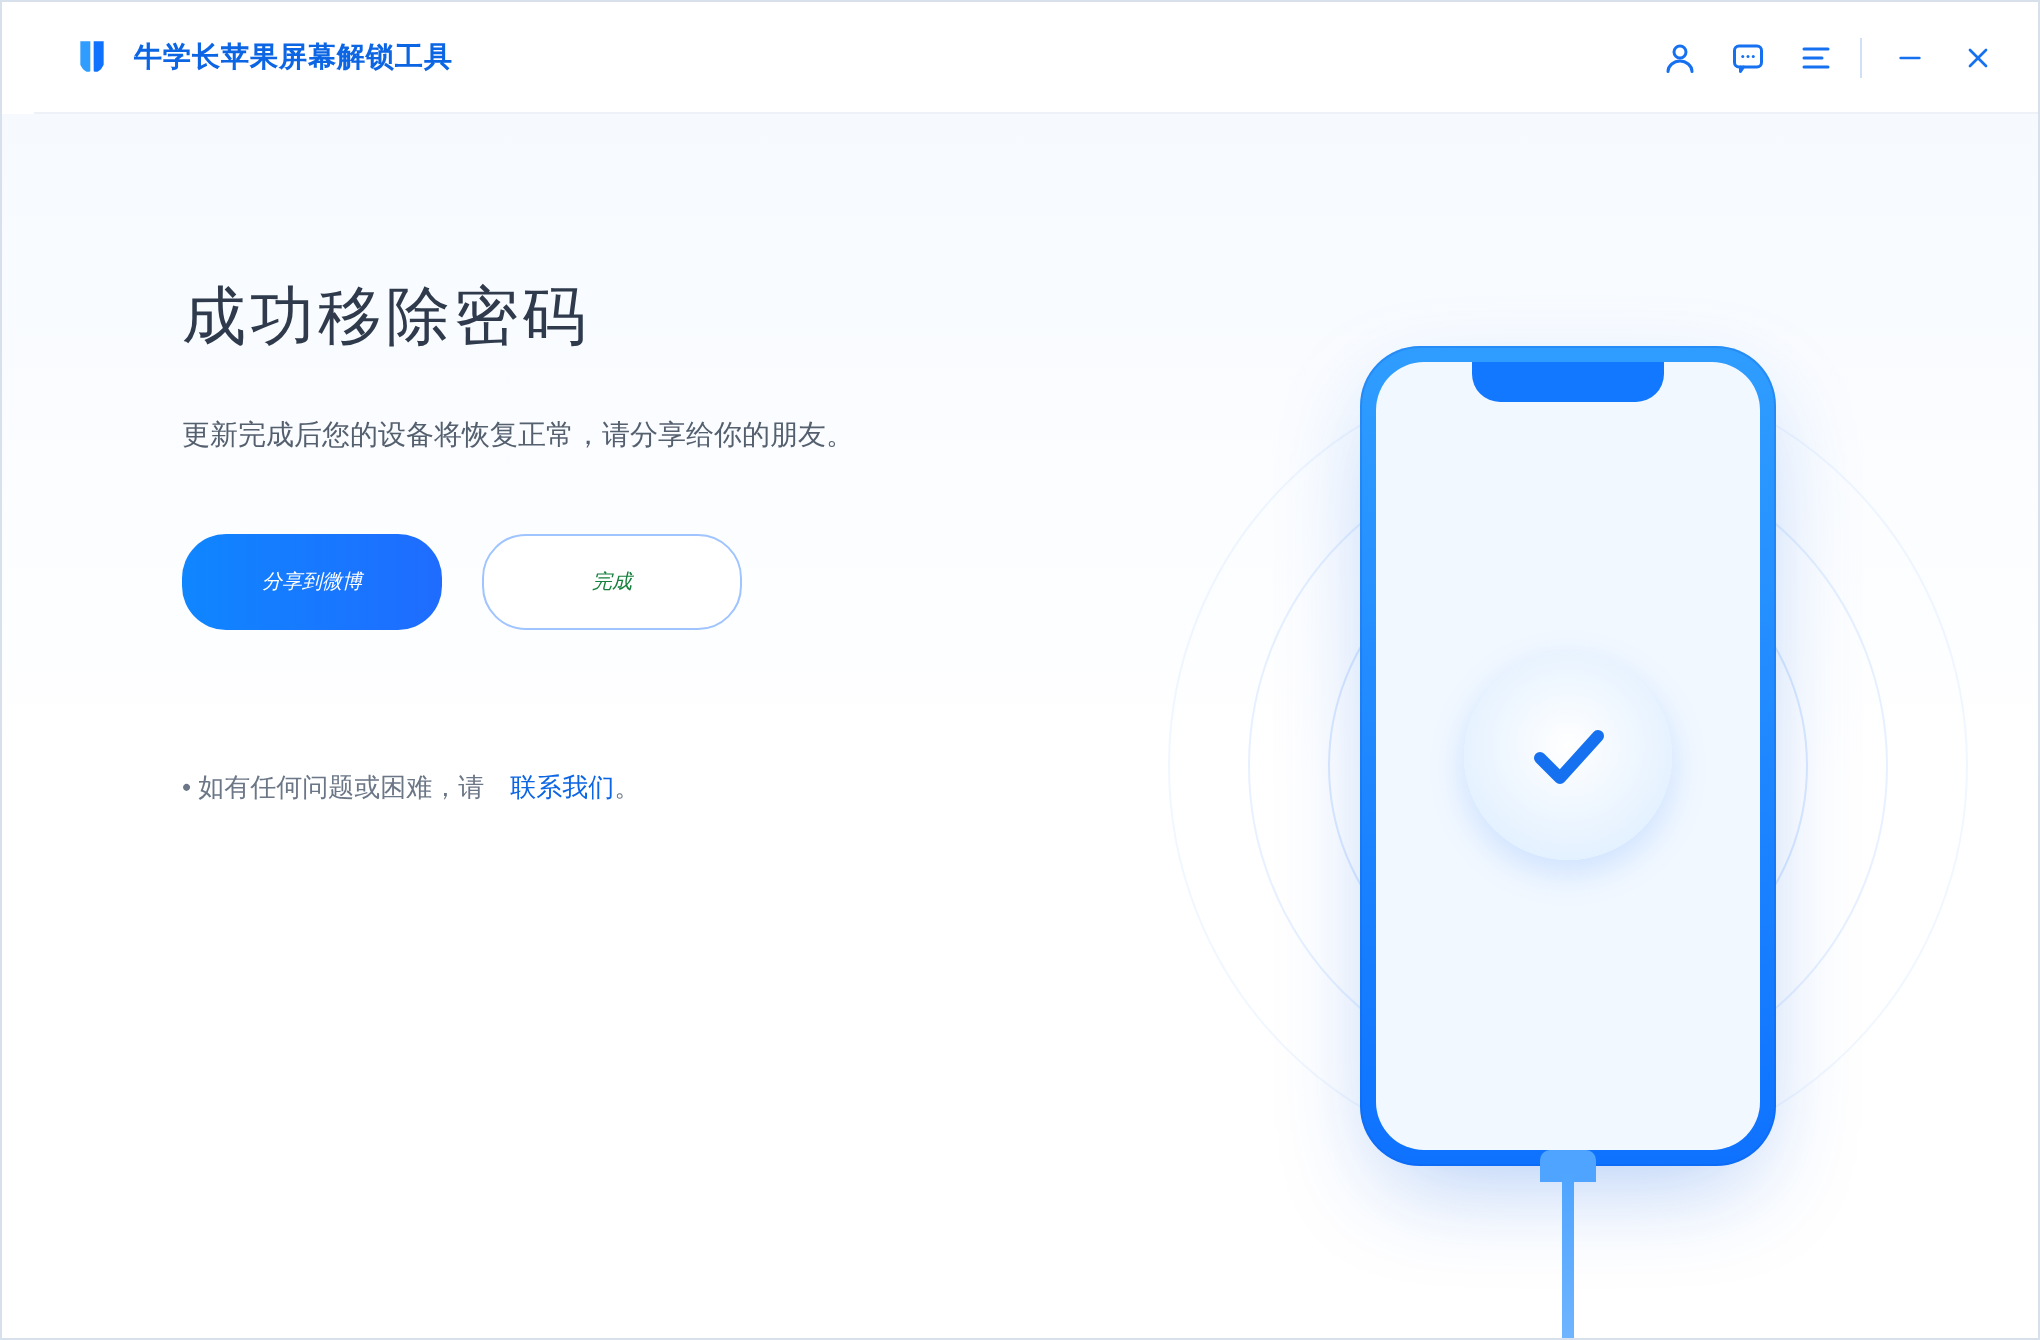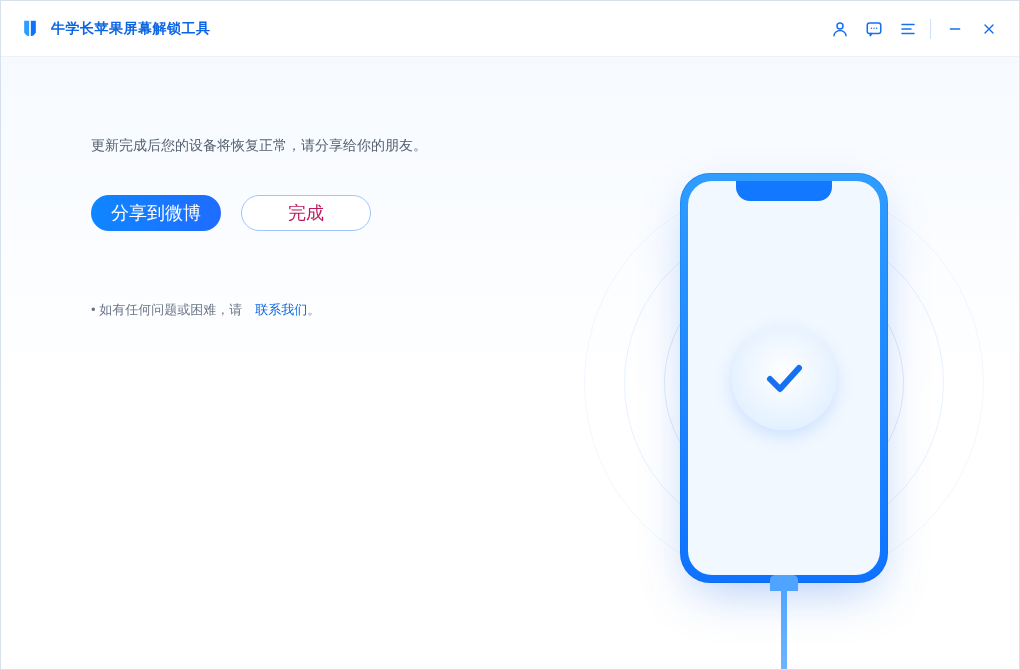--- a/index.html
+++ b/index.html
@@ -11,20 +11,21 @@
     position: relative;
   }
 
   
   .titlebar {
     height: 56px;
     display: flex;
     align-items: center;
     padding: 0 14px 0 18px;
     border-bottom: 1px solid #eef2f8;
+    margin-left: 16px;
   }
   .logo {
     width: 22px; height: 22px; margin-right: 10px;
     display: flex; align-items: center; justify-content: center;
   }
   .app-title {
     font-size: 14px; font-weight: 700; color: #0c66e4; letter-spacing: .5px;
   }
   .titlebar-spacer { flex: 1; }
   .titlebar-btn {
@@ -43,30 +44,30 @@
   }
   .heading {
     font-size: 32px; font-weight: 400; color: #2f3b4d; letter-spacing: 2px;
     margin-bottom: 28px;
   }
   .subtext {
     font-size: 14px; color: #55606f; margin-bottom: 40px;
   }
   .btn-row { display: flex; gap: 20px; margin-bottom: 70px; }
   .btn {
-    width: 130px; height: 36px; border-radius: 22px;
-    display: flex; align-items: center; justify-content: center;
-    font-size: 18px; cursor: pointer; user-select: none;
+    width: 130px; height: 48px; border-radius: 22px;
+    display: flex; align-items: center; justify-content: center;
+    font-size: 10px; cursor: pointer; user-select: none; font-style: italic;
   }
   .btn-primary {
     background: linear-gradient(90deg, #0f86ff 0%, #1f6cff 100%);
     color: #fff; border: none;
   }
   .btn-secondary {
-    background: #fff; color: #be185d; border: 1px solid #9fc4ff;
+    background: #fff; color: #15803d; border: 1px solid #9fc4ff;
   }
 
   .notes-title { font-size: 13px; color: #6b7686; margin-bottom: 14px; }
   .note-line { font-size: 13px; color: #6b7686; margin-bottom: 12px; }
   .note-line a { color: #0c66e4; cursor: pointer; margin-left: 13px; }
 
   
   .illus {
     position: absolute; top: 56px; right: 0; width: 470px; bottom: 0;
     overflow: hidden;
@@ -162,20 +163,21 @@
   <div class="titlebar-btn" title="close">
     <svg width="16" height="16" viewBox="0 0 24 24" fill="none" stroke="currentColor" stroke-width="2" stroke-linecap="round">
       <line x1="6" y1="6" x2="18" y2="18"></line>
         <line x1="18" y1="6" x2="6" y2="18"></line>
     </svg>
   </div>
 </div>
 
 <div class="content">
 
+  <div class="heading">成功移除密码</div>
   <div class="subtext">更新完成后您的设备将恢复正常，请分享给你的朋友。</div>
 
   <div class="btn-row">
     <div class="btn btn-primary">分享到微博</div>
     <div class="btn btn-secondary">完成</div>
   </div>
 
   <div class="note-line">
     <span>• 如有任何问题或困难，请</span><a>联系我们</a><span>。</span>
   </div>

